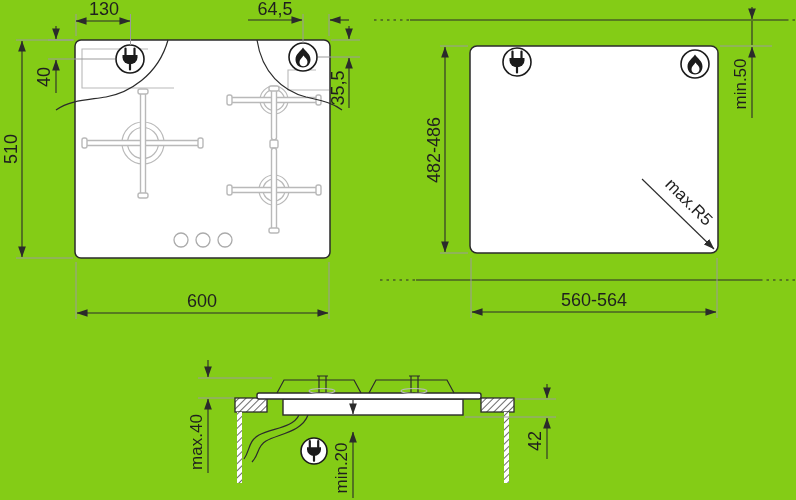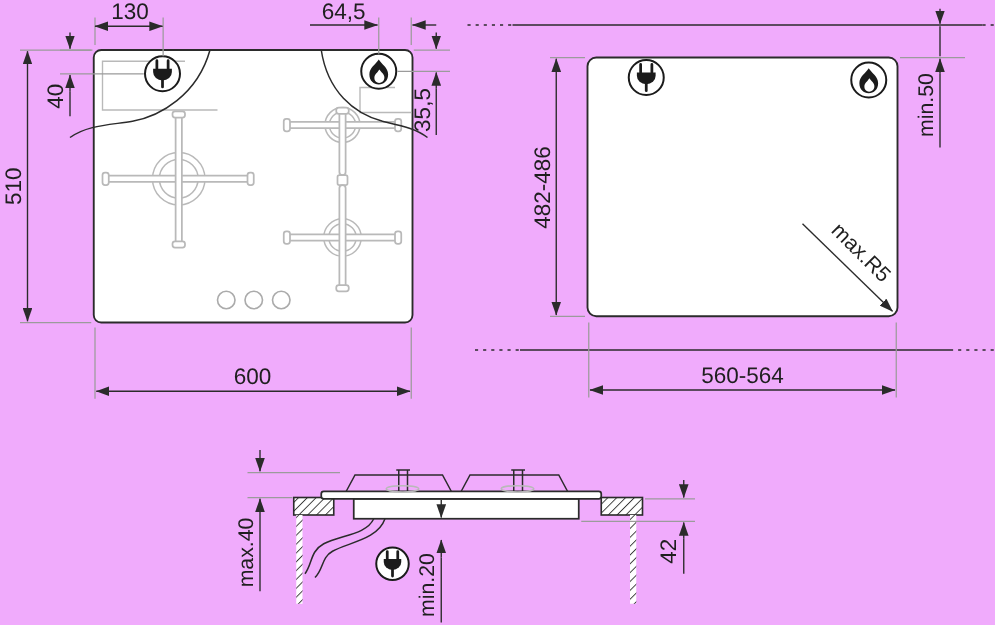--- a/index.html
+++ b/index.html
@@ -1,17 +1,17 @@
 <!DOCTYPE html>
 <html><head>
 <meta charset="utf-8">
 <style>
   html,body{margin:0;padding:0;background:#e8e8e8;}
   .stage{
-    position:relative;width:796px;height:500px;background:#f0abfc;
+    position:relative;width:796px;height:500px;background:#84cc16;
     font-family:"Liberation Sans", sans-serif;overflow:hidden;text-align:center;
   }
   svg{display:block;}
   .outline{stroke:#2b2b2b;stroke-width:1.5;fill:#ffffff;}
   .thin{stroke:#2b2b2b;stroke-width:1.2;fill:none;}
   .dim{stroke:#2b2b2b;stroke-width:1.1;fill:none;}
   .ext{stroke:#9b9b9b;stroke-width:1;fill:none;}
   .leader{stroke:#b9b9b9;stroke-width:1.1;fill:none;}
   .burner{stroke:#b9b9b9;stroke-width:1.4;fill:#ffffff;}
   .burnerline{stroke:#b9b9b9;stroke-width:1.2;fill:none;}

